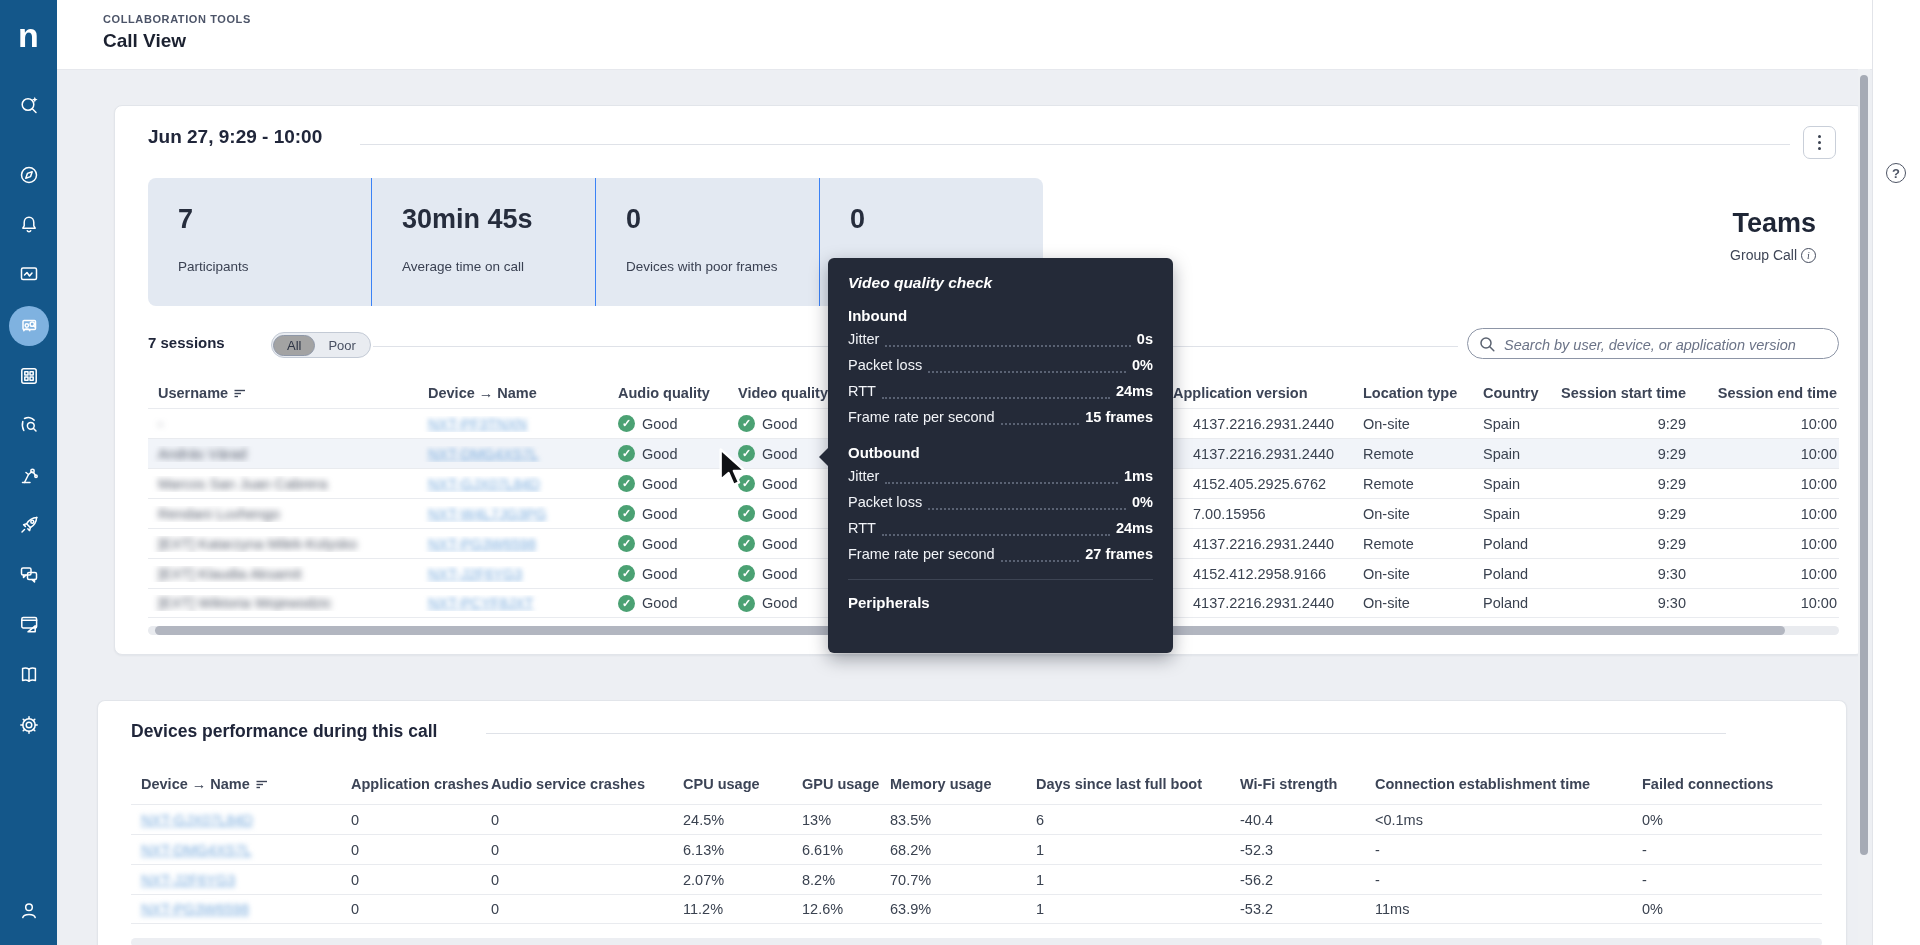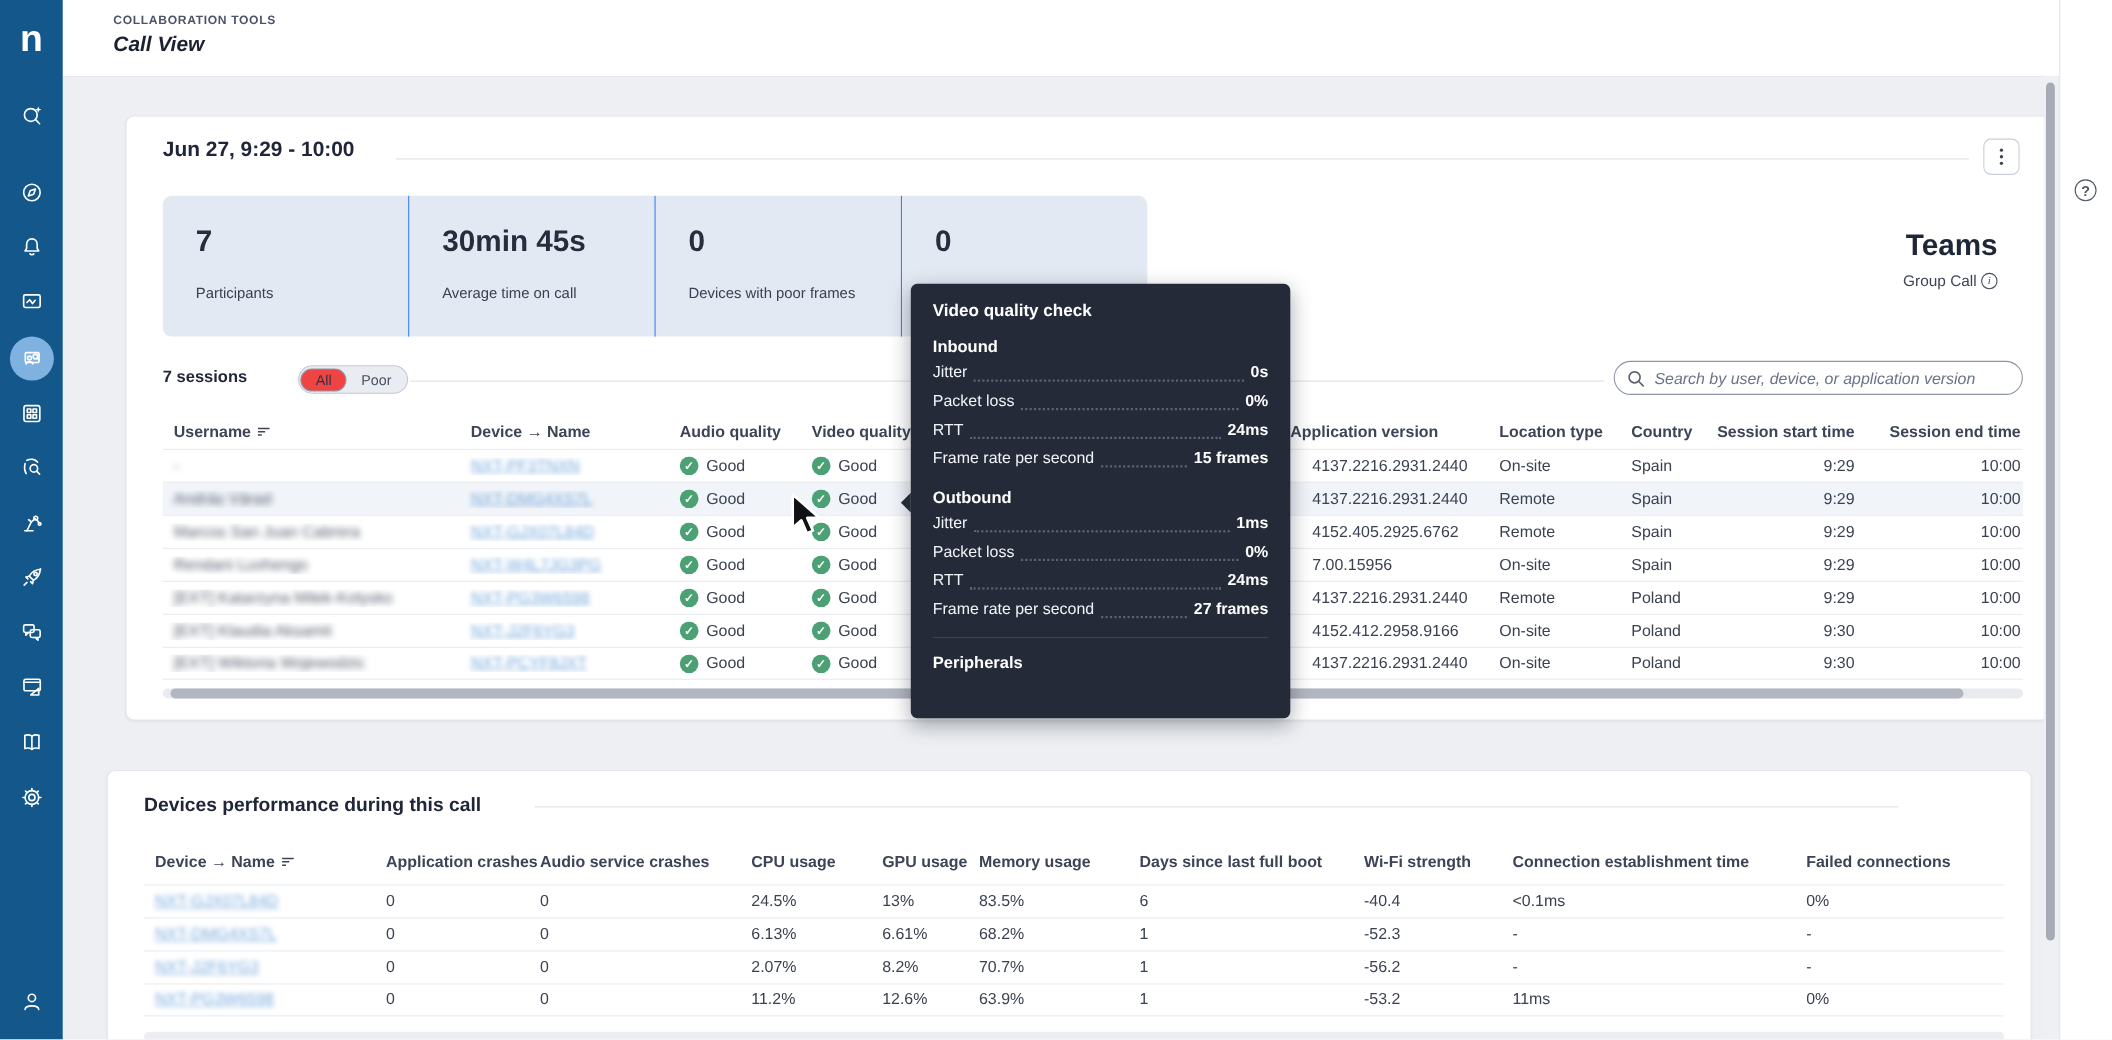--- a/index.html
+++ b/index.html
@@ -9,21 +9,21 @@
   
   .sidebar{position:absolute;left:0;top:0;width:57px;height:945px;background:#14578a;z-index:20;}
   .side-item{position:absolute;left:0;width:57px;display:flex;justify-content:center;align-items:center;}
   .side-item svg{stroke:#fff;fill:none;stroke-width:1.5;stroke-linecap:round;stroke-linejoin:round;}
   .logo{font-size:34px;font-weight:700;color:#fff;line-height:1;}
   .active-bubble{width:40px;height:40px;border-radius:50%;background:#7fb2e0;display:flex;align-items:center;justify-content:center;}
 
   
   .topbar{position:absolute;left:57px;top:0;right:0;height:69px;background:#fff;border-bottom:1px solid #e6e8ed;z-index:5;}
   .eyebrow{position:absolute;left:46px;top:13px;font-size:11px;font-weight:700;letter-spacing:.6px;color:#4c5468;}
-  .page-title{position:absolute;left:46px;top:30px;font-size:19px;font-weight:700;color:#1b2130;font-style:italic;}
+  .page-title{position:absolute;left:46px;top:30px;font-size:19px;font-weight:700;color:#1b2130;}
 
   
   .help-rail{position:absolute;right:0;top:0;width:47px;height:945px;background:#fff;border-left:1px solid #e2e4e9;z-index:6;}
   .help-btn{position:absolute;left:13px;top:163px;width:20px;height:20px;border:1.6px solid #4e5565;border-radius:50%;
             display:flex;align-items:center;justify-content:center;font-size:13px;color:#4e5565;font-weight:600;box-sizing:border-box;}
 
   
   .vscroll-track{position:absolute;right:50px;top:69px;width:12px;height:876px;background:#eef0f3;z-index:6;}
   .vscroll-thumb{position:absolute;left:2px;top:6px;width:8px;height:780px;border-radius:4px;background:#a6abb5;}
 
@@ -48,21 +48,21 @@
   .platform{position:absolute;right:47px;top:102px;text-align:right;}
   .platform .name{font-size:27px;font-weight:700;color:#1f2636;}
   .platform .sub{margin-top:8px;font-size:14px;color:#3e4556;display:flex;align-items:center;justify-content:flex-end;gap:4px;}
   .info-circle{display:inline-flex;width:15px;height:15px;border:1.2px solid #454c5e;border-radius:50%;align-items:center;justify-content:center;
                font-size:10px;color:#454c5e;box-sizing:border-box;font-style:italic;font-family:"Liberation Serif",serif;}
 
   .sessions-title{position:absolute;left:33px;top:228px;font-size:15px;font-weight:700;color:#20263a;text-align:center;}
   .toggle{position:absolute;left:156px;top:226px;height:26px;background:#e9ecf1;border:1px solid #c3cad5;border-radius:14px;
           display:flex;align-items:center;padding:1px;box-sizing:border-box;}
   .toggle .opt{font-size:13px;color:#495062;padding:2px 13px;border-radius:12px;}
-  .toggle .opt.sel{background:#ef4444;border:1px solid #8f98a8;color:#2d3444;}
+  .toggle .opt.sel{background:#a3a3a3;border:1px solid #8f98a8;color:#2d3444;}
 
   .search{position:absolute;left:1352px;top:222px;width:372px;height:31px;border:1px solid #8d95a6;border-radius:16px;background:#fff;box-sizing:border-box;}
   .search svg{position:absolute;left:11px;top:7px;}
   .search input{position:absolute;left:34px;top:2px;width:325px;height:25px;border:none;outline:none;font-size:14.5px;font-style:italic;
                 color:#3a4250;font-family:"Liberation Sans",sans-serif;background:transparent;}
   .search input::placeholder{color:#6b7387;opacity:1;}
 
   
   .s-head,.s-row{position:absolute;left:33px;width:1691px;display:flex;align-items:center;font-size:14.5px;box-sizing:border-box;}
   .s-head{top:272px;height:30px;font-weight:700;color:#3c4456;}
@@ -94,21 +94,21 @@
   .dc-dev{width:220px;padding-left:10px;box-sizing:border-box;}
   .num{text-align:left;box-sizing:border-box;white-space:nowrap;}
   .dc-appc{width:140px;} .dc-audc{width:192px;} .dc-cpu{width:119px;} .dc-gpu{width:88px;} .dc-mem{width:146px;}
   .dc-days{width:204px;} .dc-wifi{width:135px;} .dc-conn{width:267px;} .dc-fail{width:166px;}
   .hscroll2{position:absolute;left:33px;top:237px;width:1691px;height:9px;background:#eceef2;border-radius:5px;}
 
   
   .tooltip{position:absolute;left:828px;top:258px;width:345px;height:395px;background:#242a38;border-radius:6px;z-index:50;
            box-shadow:0 6px 18px rgba(10,15,30,.35);color:#fff;padding:15px 20px;box-sizing:border-box;}
   .tooltip .caret{position:absolute;left:-9px;top:190px;width:0;height:0;border-top:9px solid transparent;border-bottom:9px solid transparent;border-right:9px solid #242a38;}
-  .tt-title{font-size:15.5px;font-weight:700;line-height:20px;}
+  .tt-title{font-size:15.5px;font-weight:700;line-height:20px;font-style:italic;}
   .tt-heading{font-size:15px;font-weight:700;line-height:20px;margin-top:13px;}
   .tt-row{display:flex;align-items:flex-end;font-size:14.5px;line-height:26px;}
   .tt-row .lbl{color:#f2f4f8;}
   .tt-row .leader{flex:1;border-bottom:2px dotted #5a6273;margin:0 6px 5px 6px;min-width:14px;}
   .tt-row .val{font-weight:700;white-space:nowrap;}
   .tt-divider{height:1px;background:#3d4453;margin:12px 0 2px 0;}
 
   .cursor{position:absolute;left:716px;top:448px;z-index:60;pointer-events:none;}
 </style>
 </head>

